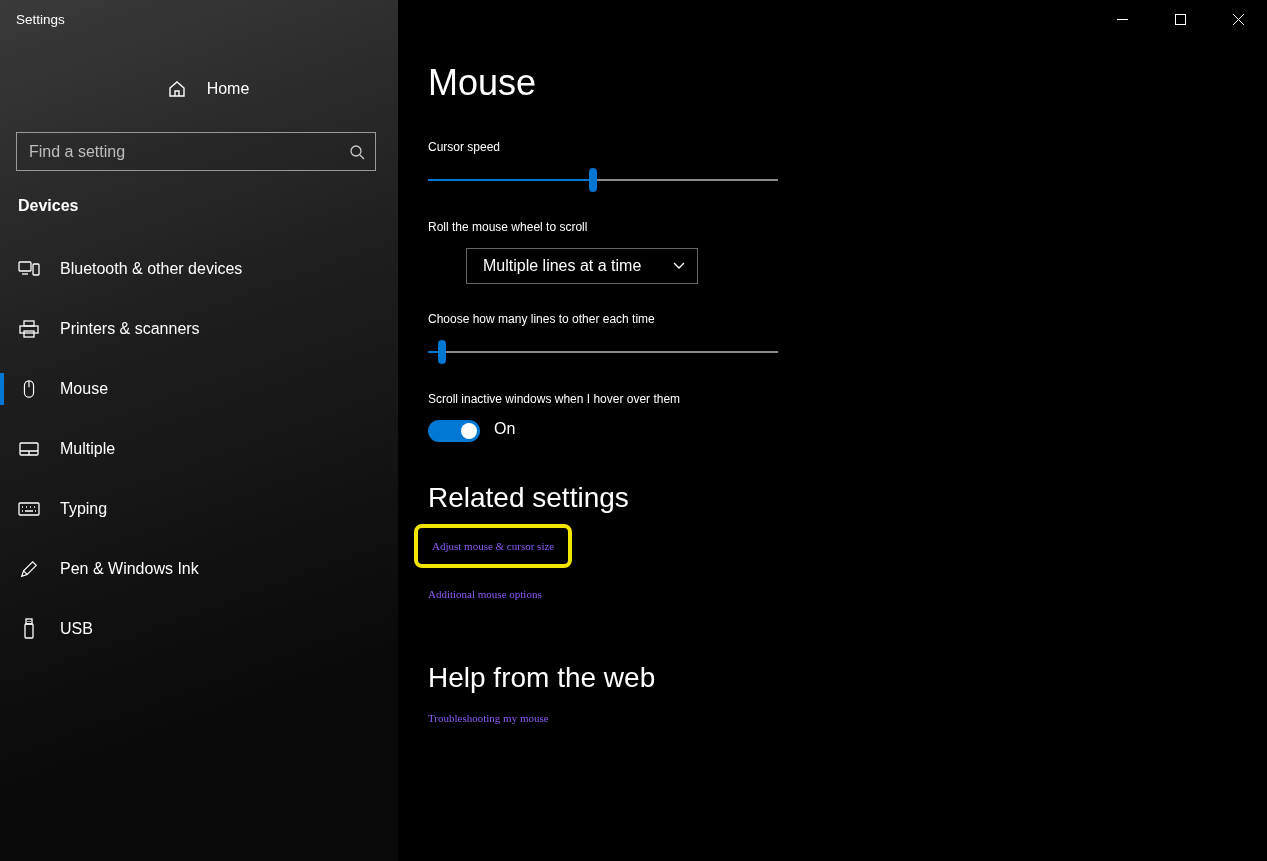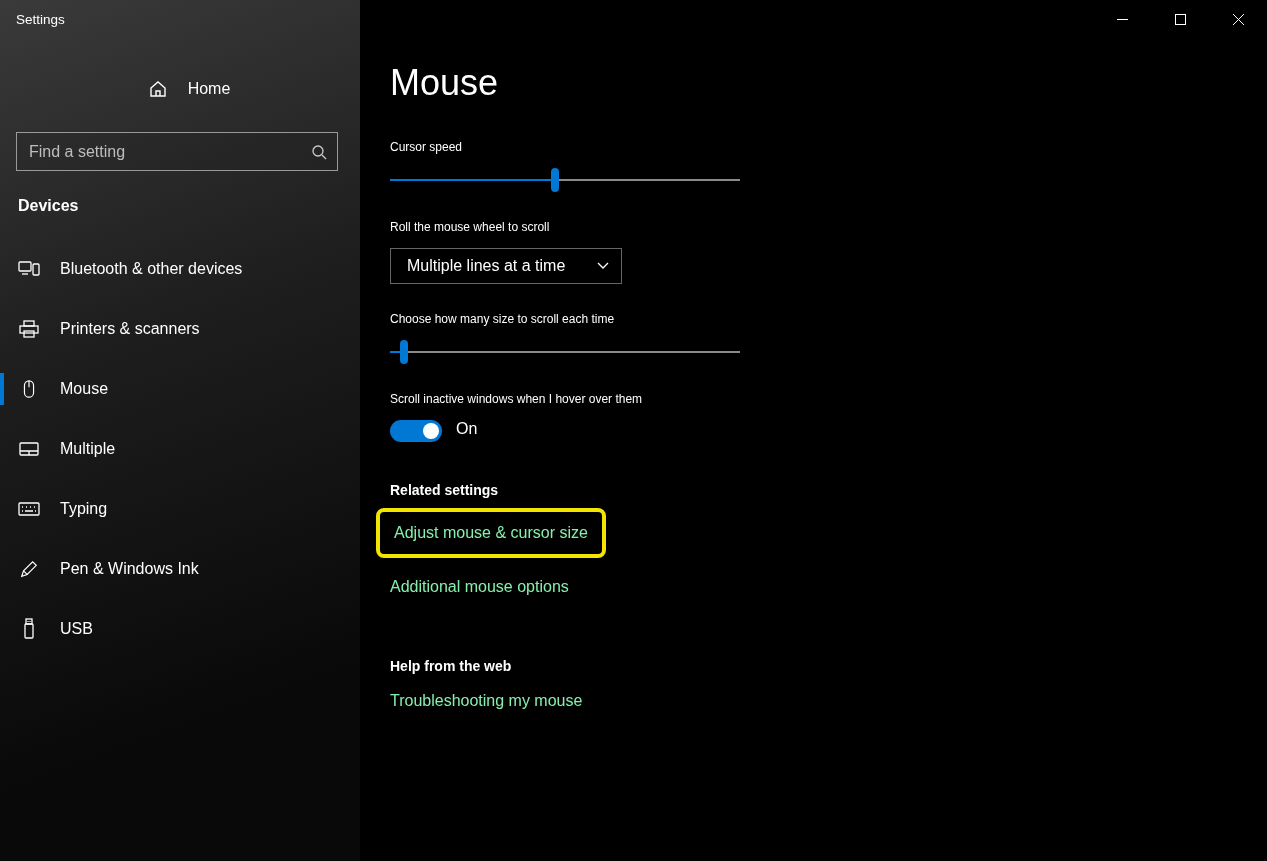--- a/index.html
+++ b/index.html
@@ -7,21 +7,21 @@
   width: 1267px;
   height: 861px;
   background: #000;
   font-family: "Segoe UI", -apple-system, sans-serif;
   color: #fff;
   display: flex;
   overflow: hidden;
   position: relative;
 }
 .sidebar {
-  width: 360px;
+  width: 398px;
   height: 100%;
   background: linear-gradient(160deg, #3a3a3a 0%, #1e1e1e 38%, #090909 80%);
   display: flex;
   flex-direction: column;
   padding-top: 10px;
 }
 .app-title {
   font-size: 13.5px;
   font-weight: 400;
   padding: 2px 0 0 16px;
@@ -108,37 +108,38 @@
 .slider-fill {
   position: absolute; left:0; top:0; bottom:0; background:#0078d4;
 }
 .slider-thumb {
   position: absolute; top: 50%; transform: translate(-50%,-50%);
   width: 8px; height: 24px; border-radius: 4px; background: #0078d4;
 }
 .dropdown {
   display: inline-flex; align-items: center; justify-content: space-between;
   border: 1.5px solid #666; padding: 8px 12px 8px 16px; min-width: 232px;
-  cursor: pointer; font-size: 16px; gap: 14px;
+  cursor: pointer; font-size: 16px; gap: 14px; margin-left: 38px;
 }
 .chevron { width: 12px; display:flex; }
 .toggle-row { display:flex; align-items:flex-start; gap: 14px; margin-top: 4px; }
 .toggle {
   width: 52px; height: 22px; border-radius: 11px; background:#0078d4;
   position: relative; cursor: pointer;
 }
 .toggle-knob {
   position:absolute; right:3px; top:3px; width:16px; height:16px; border-radius:50%; background:#fff;
 }
 .section-title {
-  font-size: 14px; font-weight: 700; margin-top: 40px; margin-bottom: 10px;
+  font-size: 28px; font-weight: 400; margin-top: 40px; margin-bottom: 10px;
 }
 .link {
-  color: #86efac; font-size: 16px; cursor: pointer; display:inline-block;
+  color: #8b5cf6; font-size: 11px; cursor: pointer; display:inline-block;
   padding: 8px 0;
+  font-family: Liberation Serif, serif;
 }
 .highlight-box {
   border: 4px solid #f2e500; border-radius: 8px;
   padding: 4px 14px; display:inline-block; margin-left:-14px;
 }
 .window-controls {
   position: absolute; top: 0; right: 0; display:flex; height: 38px;
 }
 .win-btn {
   width: 58px; display:flex; align-items:center; justify-content:center;
@@ -261,21 +262,21 @@
       <span>Multiple lines at a time</span>
       <span class="chevron">
         <svg viewBox="0 0 12 8" width="12" height="8" fill="none" stroke="#fff" stroke-width="1.3">
             <path d="M1 1 L6 6 L11 1"></path>
           </svg>
       </span>
     </div>
   </div>
 
   <div class="setting-block">
-    <div class="setting-label">Choose how many size to scroll each time</div>
+    <div class="setting-label">Choose how many lines to other each time</div>
     <div class="slider-wrap">
       <div class="slider-track">
         <div class="slider-fill" id="fill2" style="width: 4%;"></div>
         <div class="slider-thumb" id="thumb2" style="left: 4%;"></div>
       </div>
     </div>
   </div>
 
   <div class="setting-block">
     <div class="setting-label">Scroll inactive windows when I hover over them</div>

